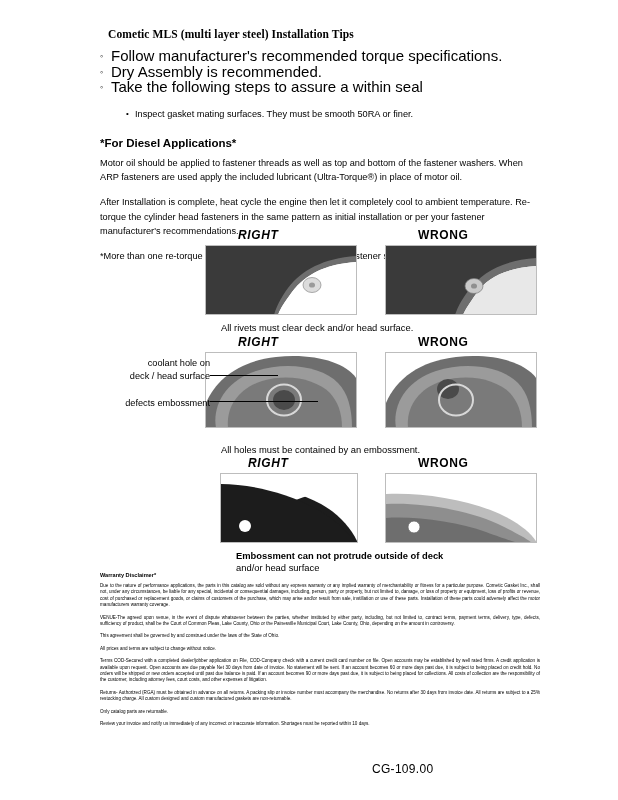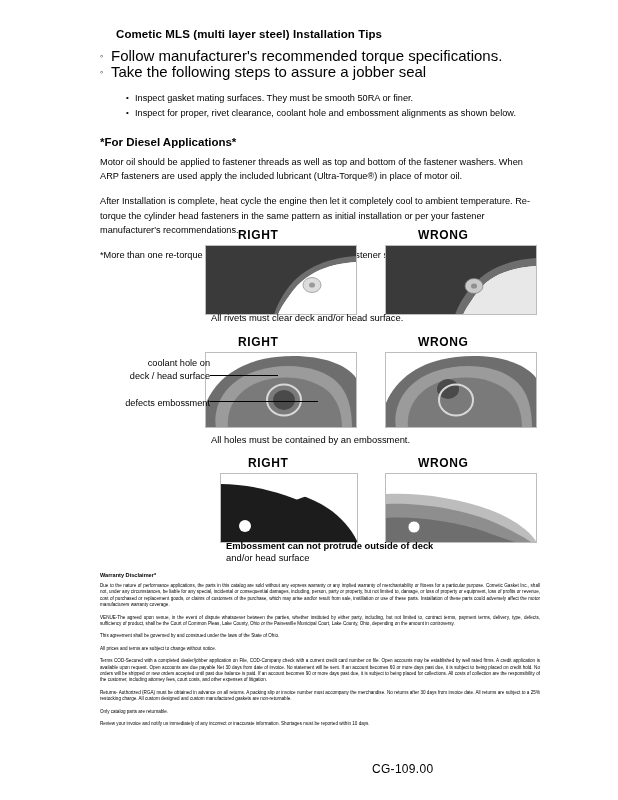--- a/index.html
+++ b/index.html
@@ -23,22 +23,23 @@
   }
   .content {
     position: absolute;
     left: 100px;
     top: 28px;
     width: 440px;
   }
   h1.title {
     font-size: 11.5px;
     font-weight: bold;
-    margin: 0 0 9px 16px;
+    margin: 0 0 9px 8px;
     letter-spacing: 0.1px;
+    font-family: Liberation Serif, serif;
   }
   ul.bullets {
     list-style: none;
     margin: 0;
     padding: 0;
   }
   ul.bullets > li {
     position: relative;
     padding-left: 11px;
     font-size: 15px;
@@ -97,21 +98,21 @@
   .fig-labels {
     position: relative;
     height: 17px;
   }
   .fig-label {
     position: absolute;
     font-size: 12px;
     font-weight: bold;
     letter-spacing: 0.6px;
   }
-  .lbl-left { left: 138px; }
+  .lbl-left { left: 138px; font-style: italic; }
   .lbl-right { left: 318px; }
   .panels {
     position: relative;
   }
   .panel {
     position: absolute;
     top: 0;
     width: 152px;
     height: 70px;
     overflow: hidden;
@@ -119,21 +120,21 @@
     background: #ffffff;
     box-sizing: border-box;
   }
   .panel.p-left { left: 105px; }
   .panel.p-right { left: 285px; }
   .panel svg { display: block; }
 
   .caption {
     font-size: 9.4px;
     line-height: 12.5px;
-    margin: 6px;
+    margin: 16px;
   }
 
   
   .callouts {
     position: absolute;
     left: 0;
     top: 0;
     width: 110px;
     text-align: right;
     font-size: 9.2px;
@@ -175,25 +176,25 @@
 </head>
 <body>
 
 <div class="page">
 
   <div class="content">
     <h1 class="title">Cometic MLS (multi layer steel) Installation Tips</h1>
 
     <ul class="bullets">
       <li>Follow manufacturer's recommended torque specifications.</li>
-      <li>Take the following steps to assure a jobber seal</li>
+      <li>Dry Assembly is recommended.</li>
+      <li>Take the following steps to assure a within seal</li>
     </ul>
     <ul class="subbullets">
       <li>Inspect gasket mating surfaces.  They must be smooth 50RA or finer.</li>
-      <li>Inspect for proper, rivet clearance, coolant hole and embossment alignments as shown below.</li>
     </ul>
 
     <h2 class="subtitle">*For Diesel Applications*</h2>
     <p class="para">Motor oil should be applied to fastener threads as well as top and bottom of the fastener washers.  When ARP fasteners are used apply the included lubricant (Ultra-Torque®) in place of motor oil.</p>
     <p class="para">After Installation is complete, heat cycle the engine then let it completely cool to ambient temperature. Re-torque the cylinder head fasteners in the same pattern as initial installation or per your fastener manufacturer's recommendations.</p>
     <p class="para last">*More than one re-torque may be required to achieve proper fastener stretch*</p>
   </div>
 
   <div class="figures">
 

